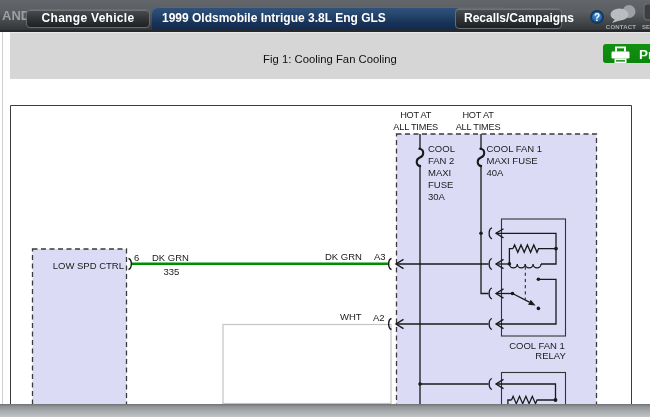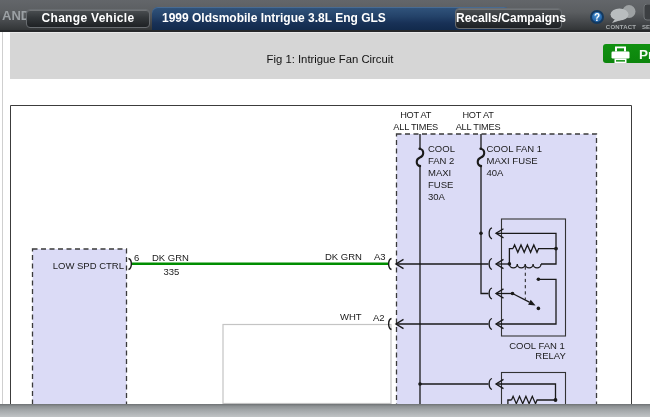--- a/index.html
+++ b/index.html
@@ -7,21 +7,21 @@
        font-family:"Liberation Sans",sans-serif;}
   .topbar{position:absolute;left:0;top:0;width:650px;height:30px;
     background:linear-gradient(180deg,#63666a 0%,#5b5e61 40%,#474a4d 70%,#323537 100%);
     border-bottom:2px solid #26282a;}
   .brand{position:absolute;left:2px;top:8px;font-size:13px;font-weight:bold;color:#9ba0a4;}
   .btn{position:absolute;box-sizing:border-box;border:1px solid #686c70;border-radius:4px;
     background:linear-gradient(180deg,#4b4f52 0%,#33373a 45%,#1e2124 100%);
     color:#fff;font-weight:bold;font-size:12px;text-align:center;
     box-shadow:inset 0 1px 0 rgba(255,255,255,0.22);}
   .cv{left:26px;top:9px;width:124px;height:19px;line-height:17px;letter-spacing:0.3px;}
-  .rc{left:455px;top:8px;width:107px;height:21px;line-height:19px;font-size:12px;}
+  .rc{left:455px;top:8px;width:107px;height:21px;line-height:19px;font-size:12px;padding-left:8px;}
   .vtab{position:absolute;left:152px;top:7px;width:358px;height:23px;border-radius:6px 6px 0 0;
     background:linear-gradient(180deg,#31547c 0%,#24436a 40%,#183157 70%,#122a4c 100%);box-shadow:inset 0 1px 0 #486b92;
     color:#fff;font-weight:bold;font-size:12px;line-height:23px;padding-left:10px;box-sizing:border-box;}
   .help{position:absolute;left:590px;top:10px;width:14px;height:14px;border-radius:50%;
     background:radial-gradient(circle at 50% 35%,#4e96d4 0%,#2a6cb0 55%,#1f5ea0 100%);
     color:#fff;font-weight:bold;font-size:10px;text-align:center;line-height:12px;border:2px solid #14395f;box-sizing:border-box;}
   .contact{position:absolute;left:602px;top:24px;width:38px;text-align:center;font-size:6px;color:#a9adaf;font-weight:bold;letter-spacing:0.2px;}
   .se{position:absolute;left:642px;top:24px;width:14px;font-size:6px;color:#a9adaf;font-weight:bold;}
   .toolbar{position:absolute;left:10px;top:32px;width:640px;height:46px;background:#d6d6d6;border-top:1px solid #e8e8e8;}
   .figtitle{position:absolute;left:0;top:20px;width:640px;text-align:center;font-size:11.3px;color:#111;}
@@ -170,21 +170,21 @@
   <circle cx="21" cy="8.5" r="6.5" fill="#9da1a3"></circle>
   <ellipse cx="11.5" cy="11.5" rx="9" ry="6" fill="#b9bdbf"></ellipse>
   <path d="M7,16 L4,20 L13,17 Z" fill="#b9bdbf"></path>
 </svg>
 <div class="contact">CONTACT</div>
 <svg width="10" height="18" style="left:642px;top:4px;">
   <rect x="2" y="0" width="10" height="16" rx="3" fill="#3c3f42" stroke="#707477" stroke-width="1"></rect>
 </svg>
 <div class="se">SE</div>
 <div class="toolbar">
-  <div class="figtitle">Fig 1: Intrigue Fan Circuit</div>
+  <div class="figtitle">Fig 1: Cooling Fan Cooling</div>
   <div class="printbtn">
     <svg width="23" height="18" style="left:7px;top:1.5px;">
       <rect x="5" y="0.5" width="11" height="5" fill="#fff"></rect>
       <rect x="7" y="2.3" width="7" height="3.2" fill="#0f8f0f"></rect>
       <rect x="1.5" y="5.5" width="18" height="7" rx="1.2" fill="#fff"></rect>
       <rect x="4.5" y="12.5" width="12" height="4.5" fill="#fff"></rect>
       <rect x="6" y="14.1" width="9" height="1.5" fill="#0f8f0f"></rect>
     </svg>
     <span>Print</span>
   </div>

